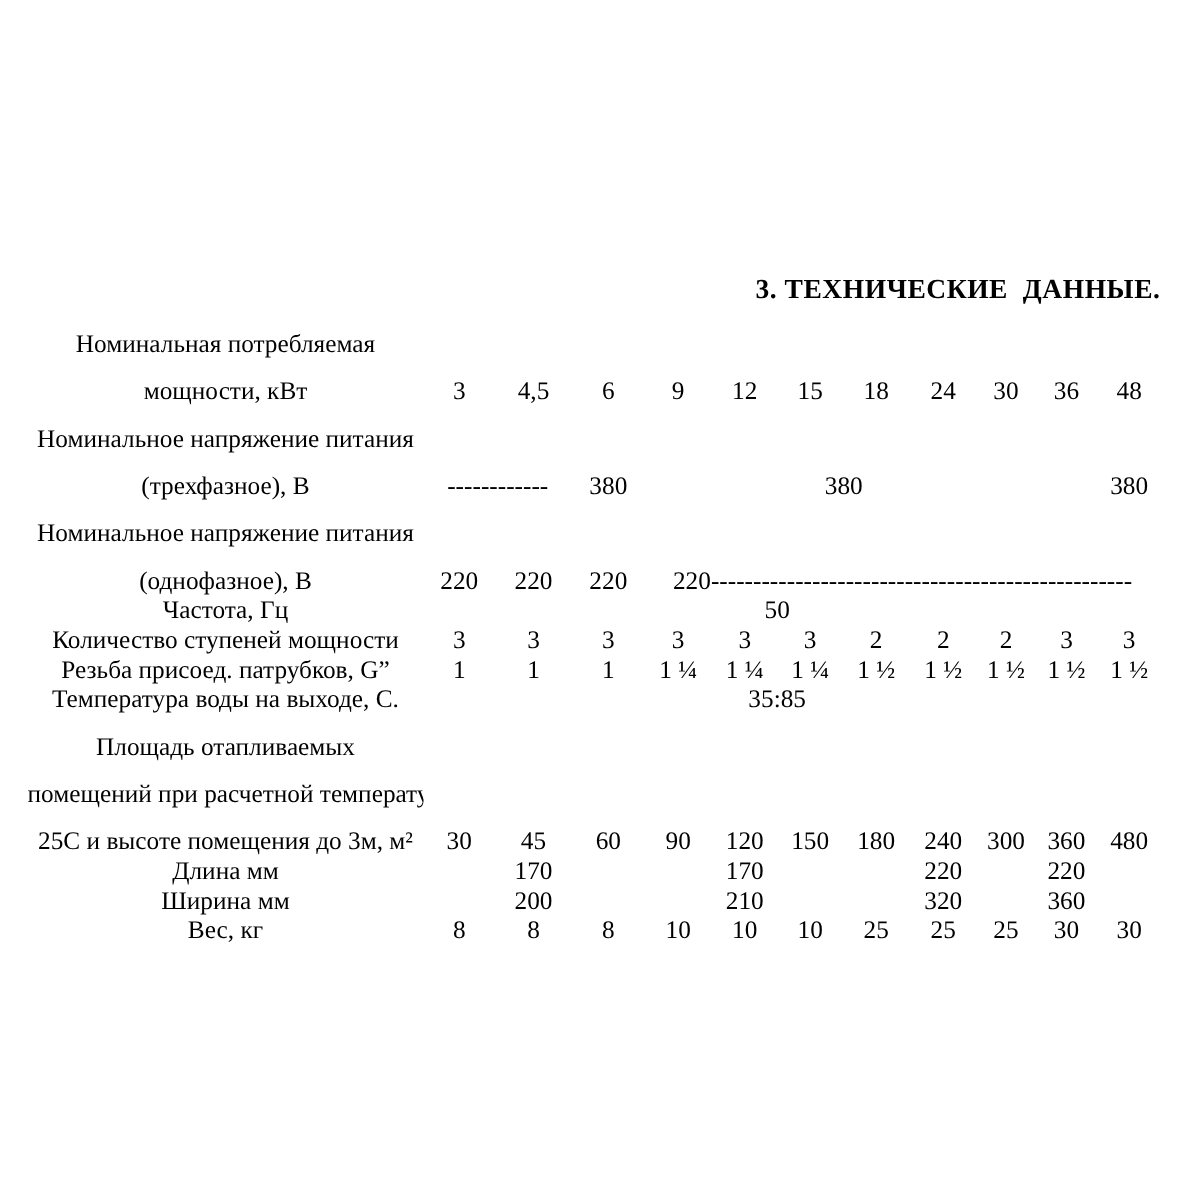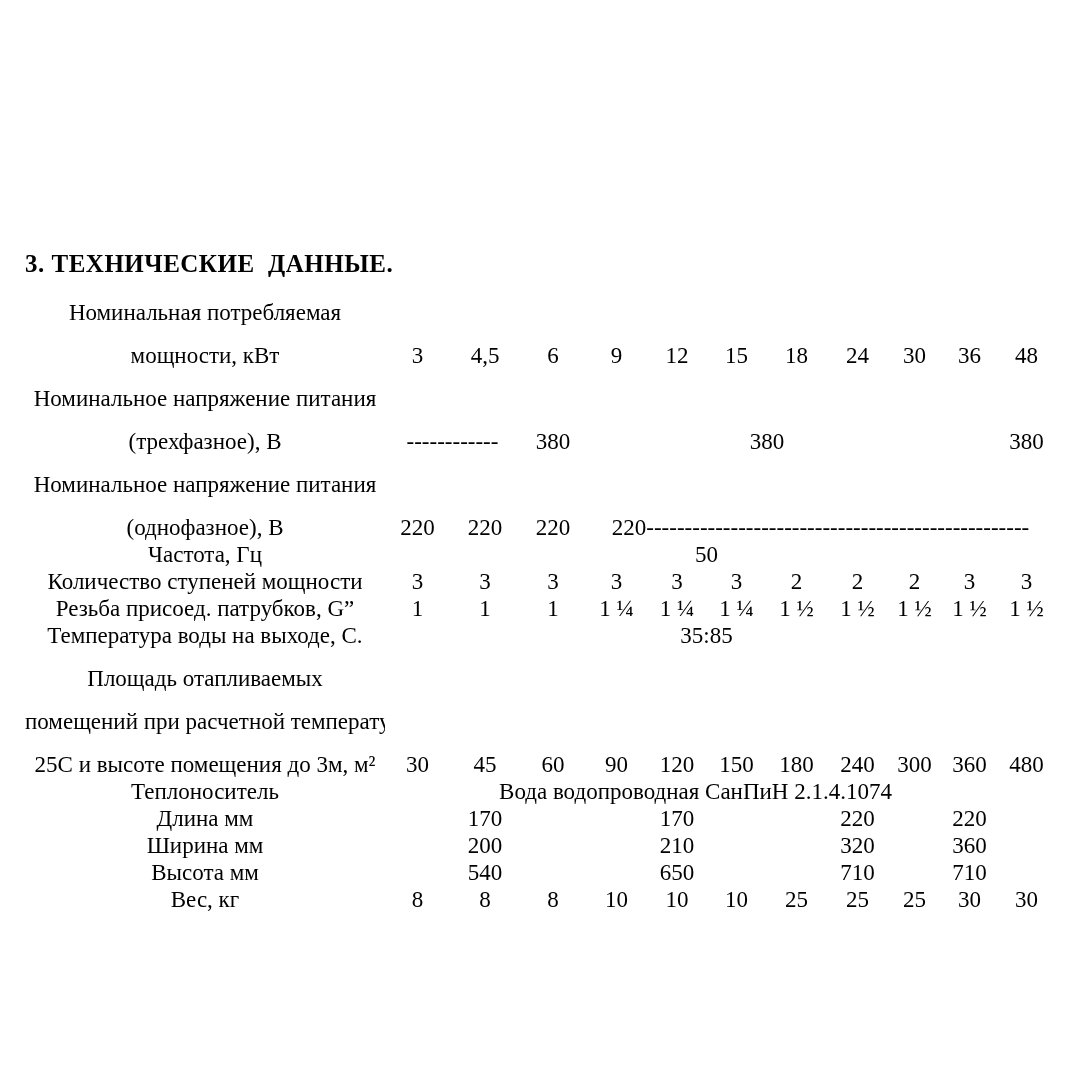--- a/index.html
+++ b/index.html
@@ -16,21 +16,21 @@
     overflow: hidden;
   }
   .content {
     position: absolute;
     top: 250px; left: 25px;
     width: 1030px;
   }
   .doc-title {
     font-size: 25px;
     font-weight: bold;
-    text-align: left;
+    text-align: right;
     white-space: pre;
     letter-spacing: 0.5px;
     margin: 0 0 5px 0;
   }
   table.tech {
     border-collapse: collapse;
     table-layout: fixed;
     width: 1030px;
   }
   table.tech td {
@@ -188,27 +188,20 @@
         <td>90</td>
         <td>120</td>
         <td>150</td>
         <td>180</td>
         <td>240</td>
         <td>300</td>
         <td>360</td>
         <td>480</td>
       </tr>
 
-      <tr>
-        <td class="label">Теплоноситель</td>
-        <td></td>
-        <td colspan="8" class="coolant-cell">Вода водопроводная СанПиН 2.1.4.1074</td>
-        <td></td>
-        <td></td>
-      </tr>
 
 
       <tr>
         <td class="label">Длина мм</td>
         <td></td>
         <td>170</td>
         <td></td>
         <td></td>
         <td>170</td>
         <td></td>
@@ -227,34 +220,20 @@
         <td></td>
         <td>210</td>
         <td></td>
         <td></td>
         <td>320</td>
         <td></td>
         <td>360</td>
         <td></td>
       </tr>
 
-      <tr>
-        <td class="label">Высота мм</td>
-        <td></td>
-        <td>540</td>
-        <td></td>
-        <td></td>
-        <td>650</td>
-        <td></td>
-        <td></td>
-        <td>710</td>
-        <td></td>
-        <td>710</td>
-        <td></td>
-      </tr>
 
       <tr>
         <td class="label">Вес, кг</td>
         <td>8</td>
         <td>8</td>
         <td>8</td>
         <td>10</td>
         <td>10</td>
         <td>10</td>
         <td>25</td>

